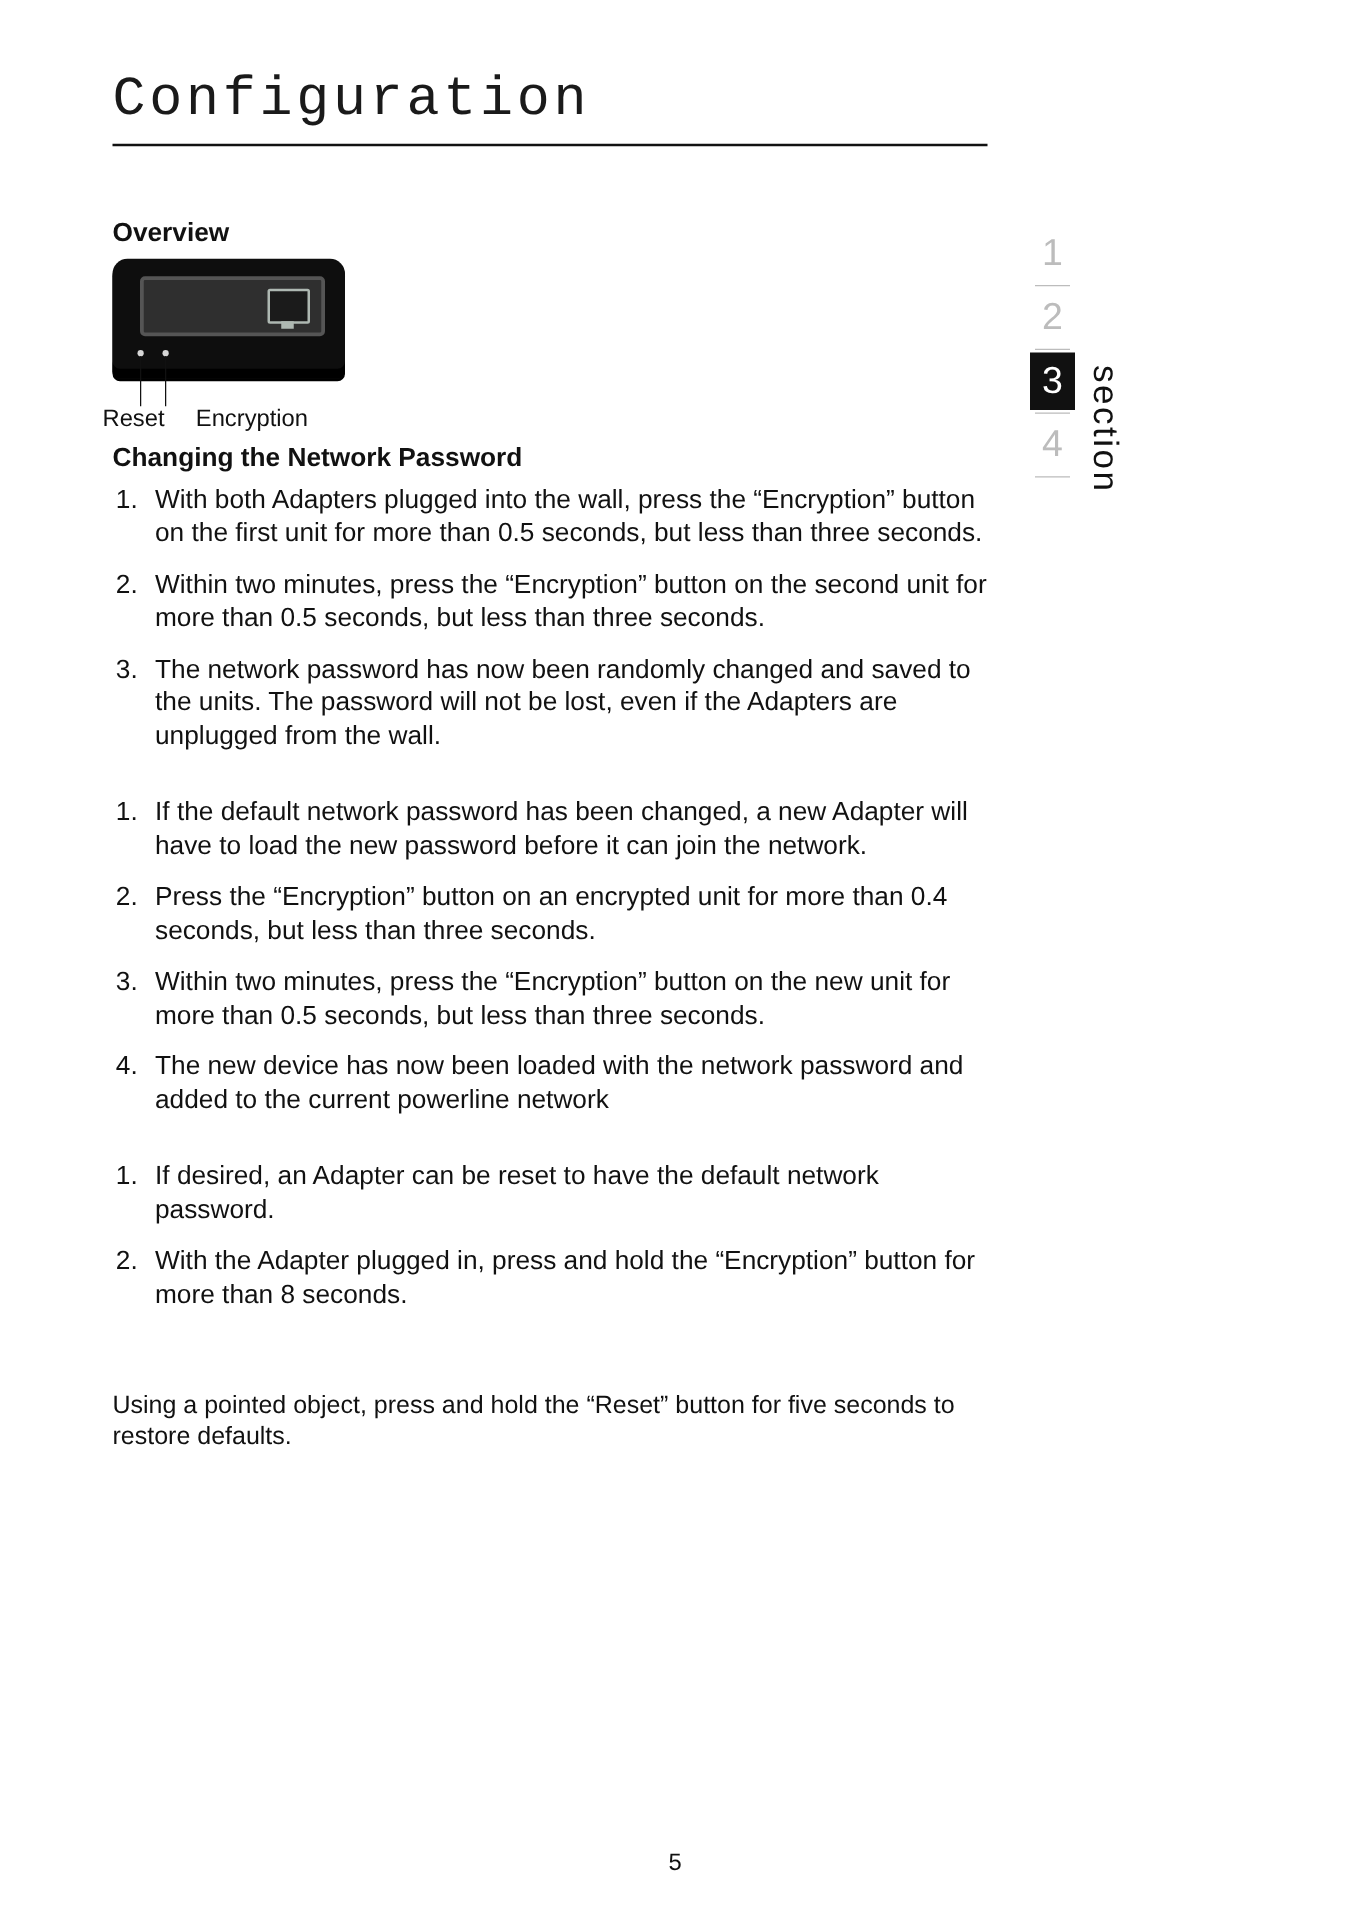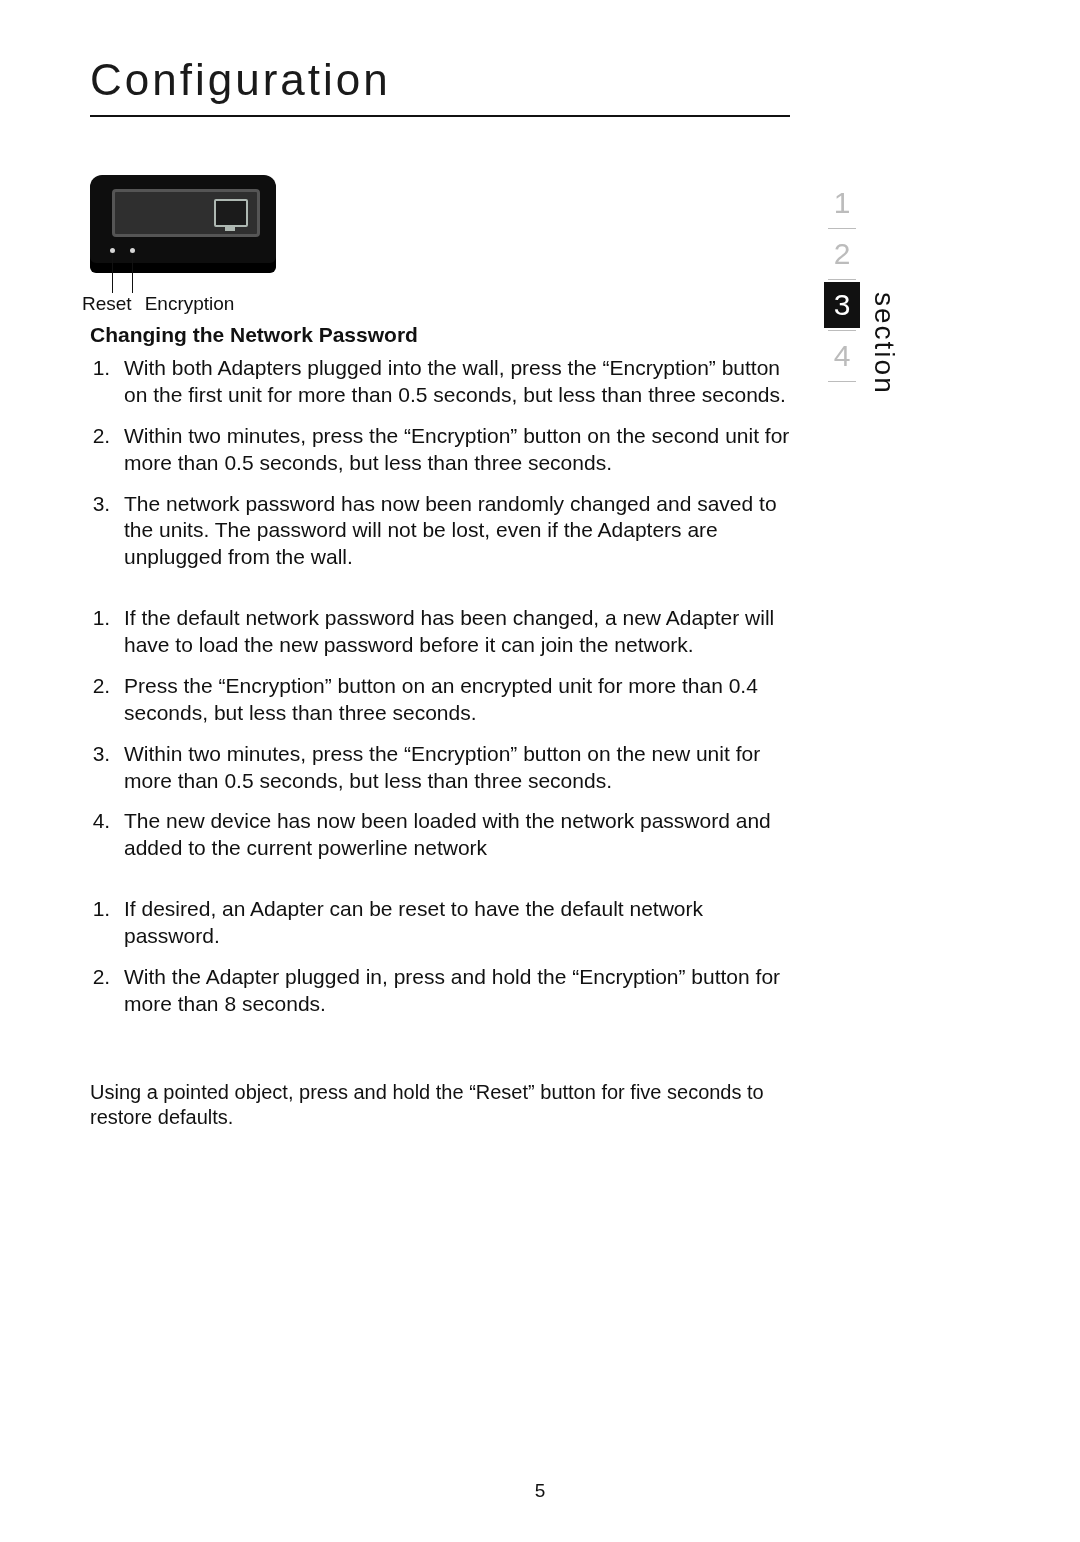--- a/index.html
+++ b/index.html
@@ -10,21 +10,21 @@
     color: #111;
   }
   .page {
     width: 1080px;
     height: 1542px;
     position: relative;
     box-sizing: border-box;
     padding: 55px 90px 40px 90px;
   }
   .title {
-    font-family: Liberation Sans, sans-serif;
+    font-family: Liberation Mono, monospace;
     font-size: 44px;
     letter-spacing: 3px;
     font-weight: 400;
     margin: 0 0 10px 0;
     color: #1a1a1a;
   }
   .title-underline {
     border-bottom: 2px solid #111;
     width: 700px;
     margin-bottom: 58px;
@@ -148,21 +148,21 @@
     position: absolute;
     width: 1px;
     background: #111;
   }
   .p1 { left: 22px; top: 78px; height: 40px; }
   .p2 { left: 42px; top: 78px; height: 40px; }
   .fig-labels {
     display: flex;
     font-size: 19px;
     margin-top: 22px;
-    gap: 13px;
+    gap: 25px;
     margin-left: -8px;
     width: 260px;
   }
   .page-number {
     position: absolute;
     bottom: 40px;
     left: 0;
     width: 1080px;
     text-align: center;
     font-size: 19px;
@@ -183,20 +183,21 @@
     <div class="div"></div>
     <div class="num active">3</div>
     <div class="div"></div>
     <div class="num">4</div>
     <div class="div"></div>
   </div>
   <div class="vertical-label">section</div>
 
   <div class="content">
 
+    <h2 class="subhead">Overview</h2>
 
     <div class="figure">
       <div class="adapter">
         <div class="ethernet"></div>
         <div class="led1"></div>
         <div class="led2"></div>
       </div>
       <div class="pointer p1"></div>
       <div class="pointer p2"></div>
       <div class="fig-labels">

